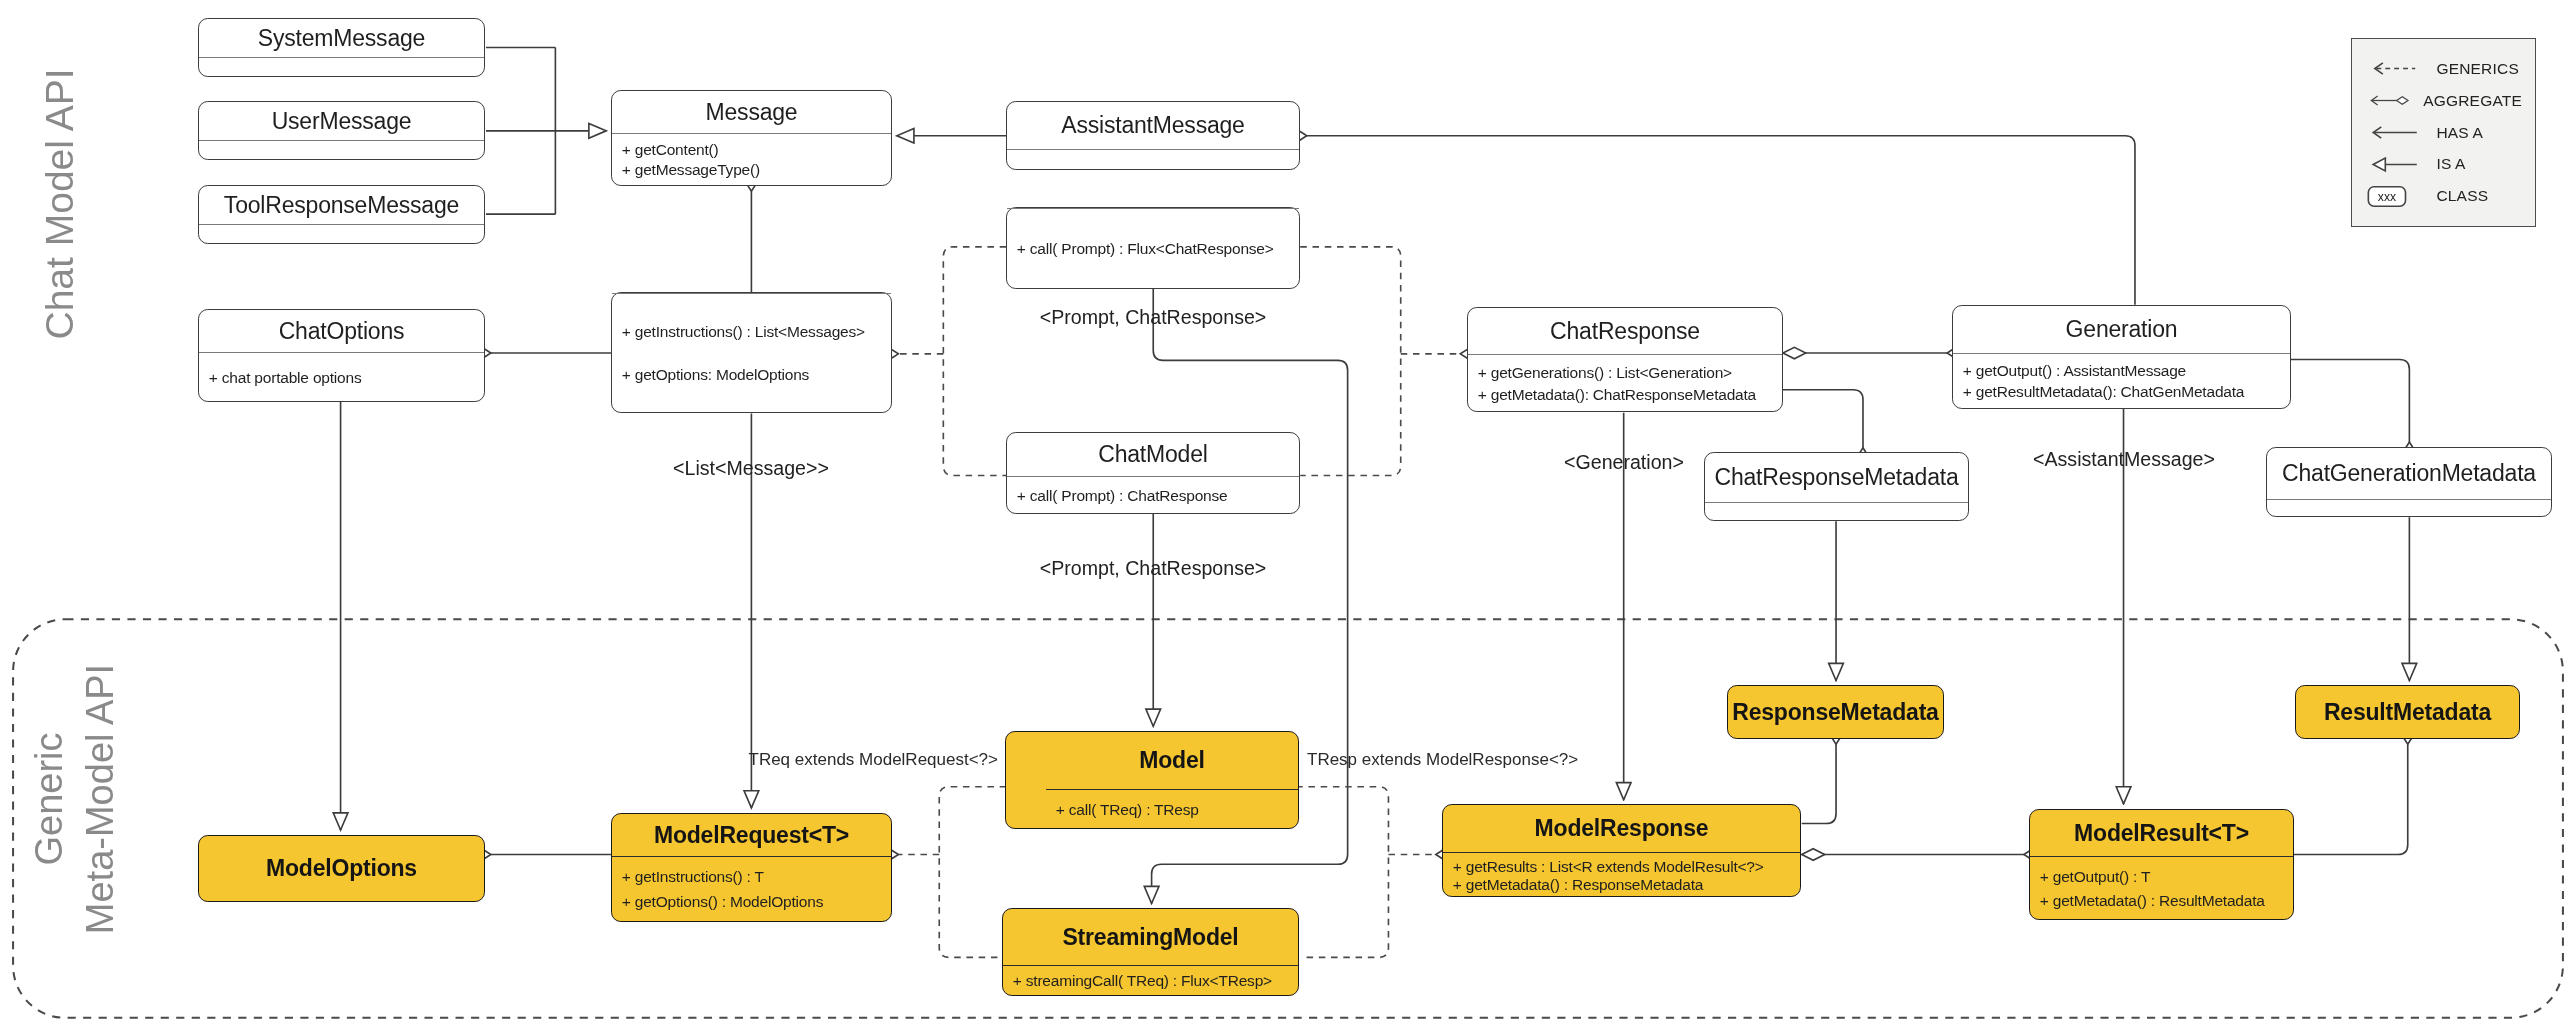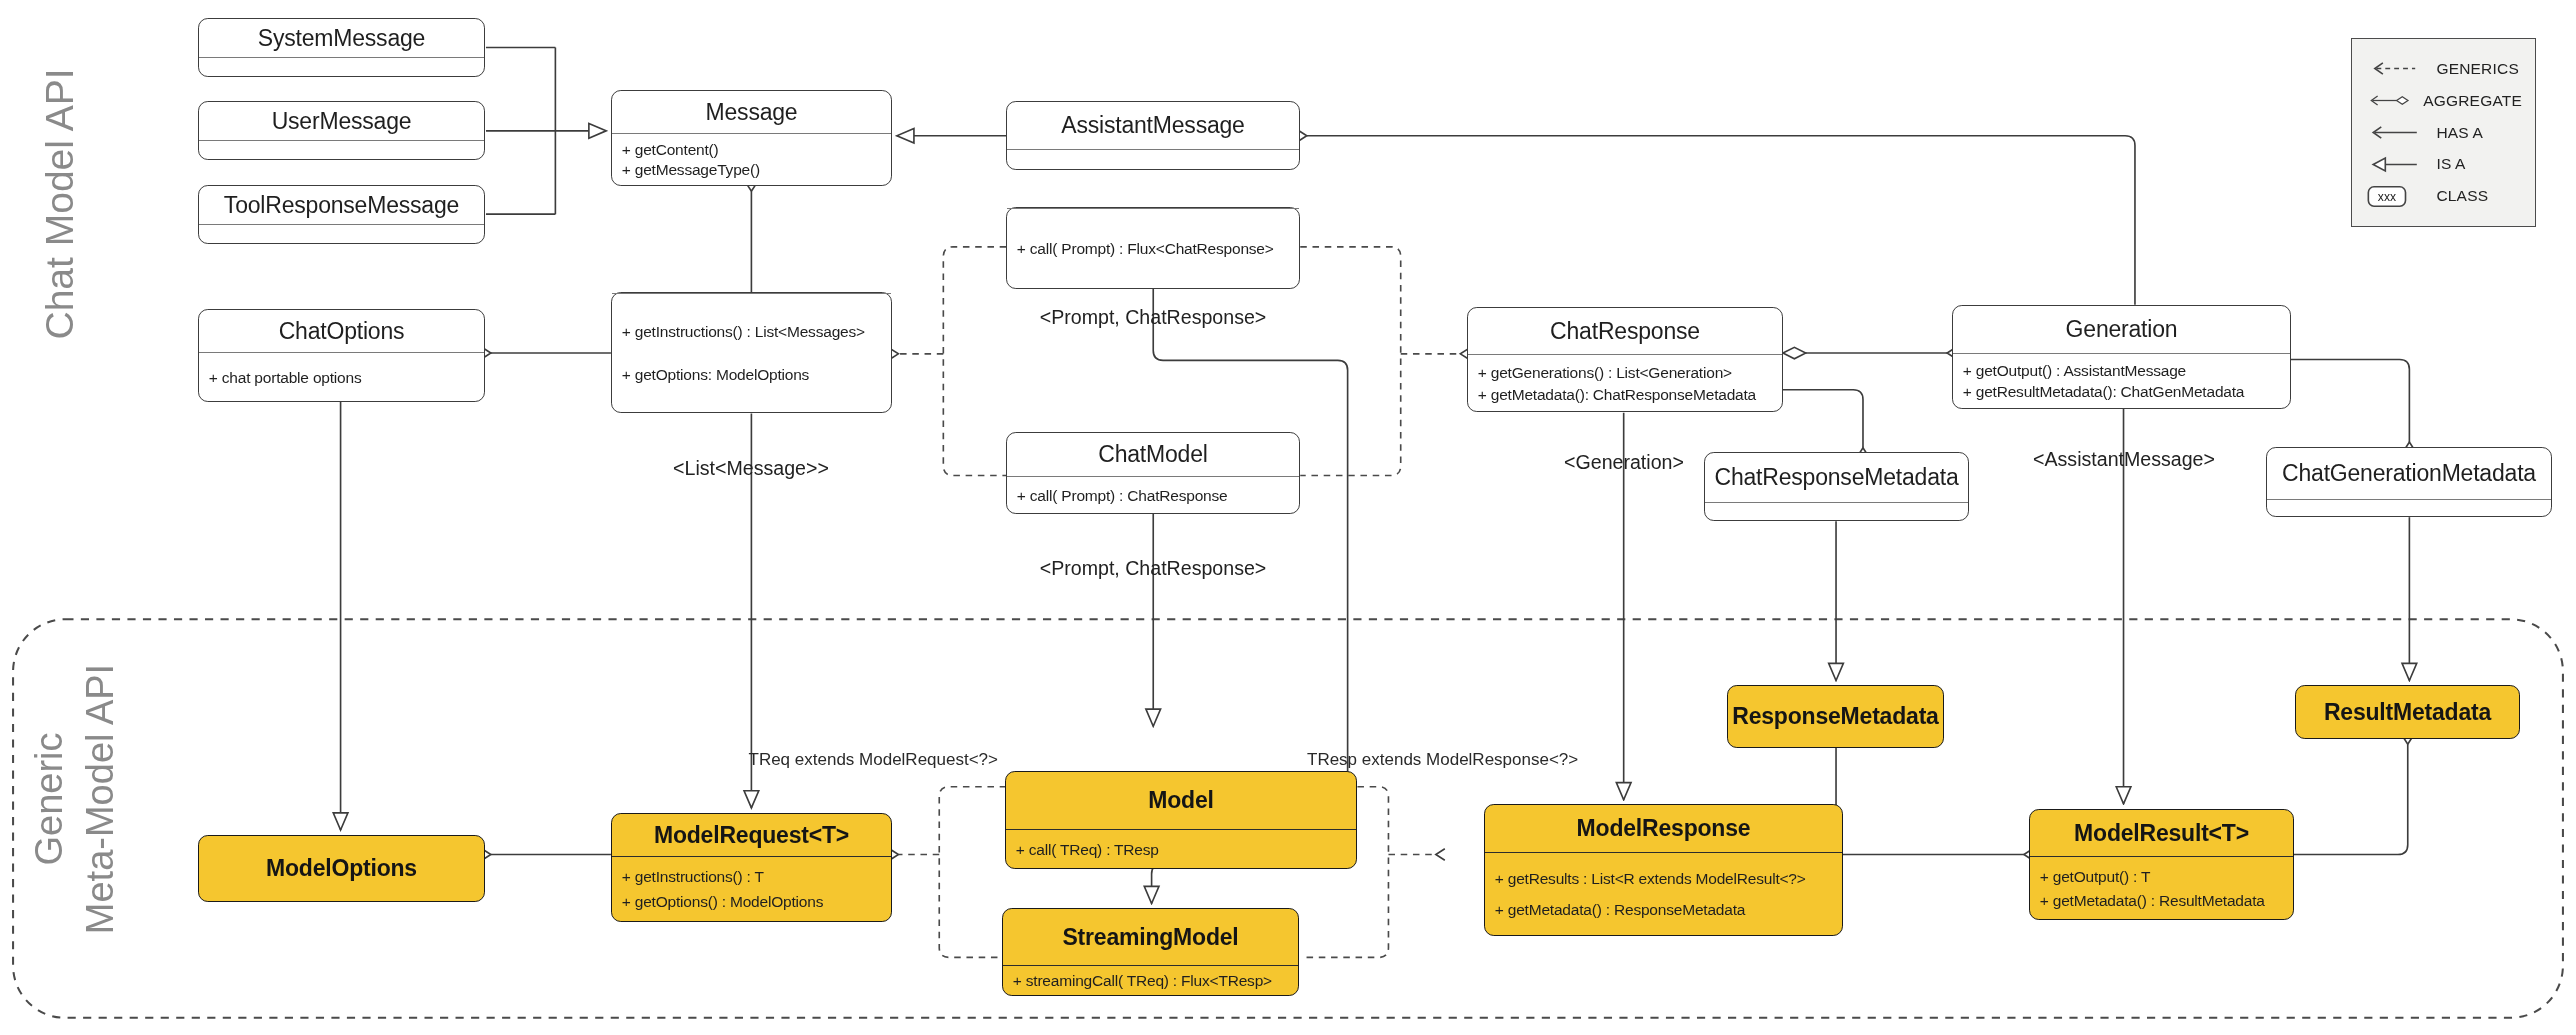--- a/index.html
+++ b/index.html
@@ -150,47 +150,47 @@
       <div class="cls yellow" style="left: 198px; top: 835px; width: 287px; height: 67px;">
         <div class="title" style="flex: 1 1 0%;">ModelOptions</div>
       </div>
       <div class="cls yellow" style="left: 611px; top: 813px; width: 281px; height: 109px;">
         <div class="title" style="height: 42px;">ModelRequest&lt;T&gt;</div>
         <div class="body">
           <div class="method">+ getInstructions() : T</div>
           <div class="method">+ getOptions() : ModelOptions</div>
         </div>
       </div>
-      <div class="cls yellow" style="left: 1005px; top: 771px; width: 352px; height: 98px;">
+      <div class="cls yellow" style="left: 1005px; top: 731px; width: 294px; height: 98px; padding-left: 40px;">
         <div class="title" style="height: 57px;">Model</div>
         <div class="body">
           <div class="method">+ call( TReq) : TResp</div>
         </div>
       </div>
       <div class="cls yellow" style="left: 1002px; top: 908px; width: 297px; height: 88px;">
         <div class="title" style="height: 56px;">StreamingModel</div>
         <div class="body">
           <div class="method">+ streamingCall( TReq) : Flux&lt;TResp&gt;</div>
         </div>
       </div>
-      <div class="cls yellow" style="left: 1484px; top: 804px; width: 359px; height: 132px;">
+      <div class="cls yellow" style="left: 1442px; top: 804px; width: 359px; height: 93px;">
         <div class="title" style="height: 47px;">ModelResponse</div>
         <div class="body">
           <div class="method">+ getResults : List&lt;R extends ModelResult&lt;?&gt;</div>
           <div class="method">+ getMetadata() : ResponseMetadata</div>
         </div>
       </div>
       <div class="cls yellow" style="left: 2029px; top: 809px; width: 265px; height: 111px;">
         <div class="title" style="height: 46px;">ModelResult&lt;T&gt;</div>
         <div class="body">
           <div class="method">+ getOutput() : T</div>
           <div class="method">+ getMetadata() : ResultMetadata</div>
         </div>
       </div>
-      <div class="cls yellow" style="left: 1727px; top: 685px; width: 217px; height: 63px;">
+      <div class="cls yellow" style="left: 1727px; top: 685px; width: 217px; height: 54px;">
         <div class="title" style="flex: 1 1 0%;">ResponseMetadata</div>
       </div>
       <div class="cls yellow" style="left: 2295px; top: 685px; width: 225px; height: 54px;">
         <div class="title" style="flex: 1 1 0%; border-radius: 17px;">ResultMetadata</div>
       </div>
     </div>
   <div id="labels">
       <div class="flabel" style="left: 1153px; top: 317px; transform: translate(-50%, -50%); font-size: 19.6px;">&lt;Prompt, ChatResponse&gt;</div>
       <div class="flabel" style="left: 1153px; top: 568px; transform: translate(-50%, -50%); font-size: 19.6px;">&lt;Prompt, ChatResponse&gt;</div>
       <div class="flabel" style="left: 751px; top: 468px; transform: translate(-50%, -50%); font-size: 19.6px;">&lt;List&lt;Message&gt;&gt;</div>

